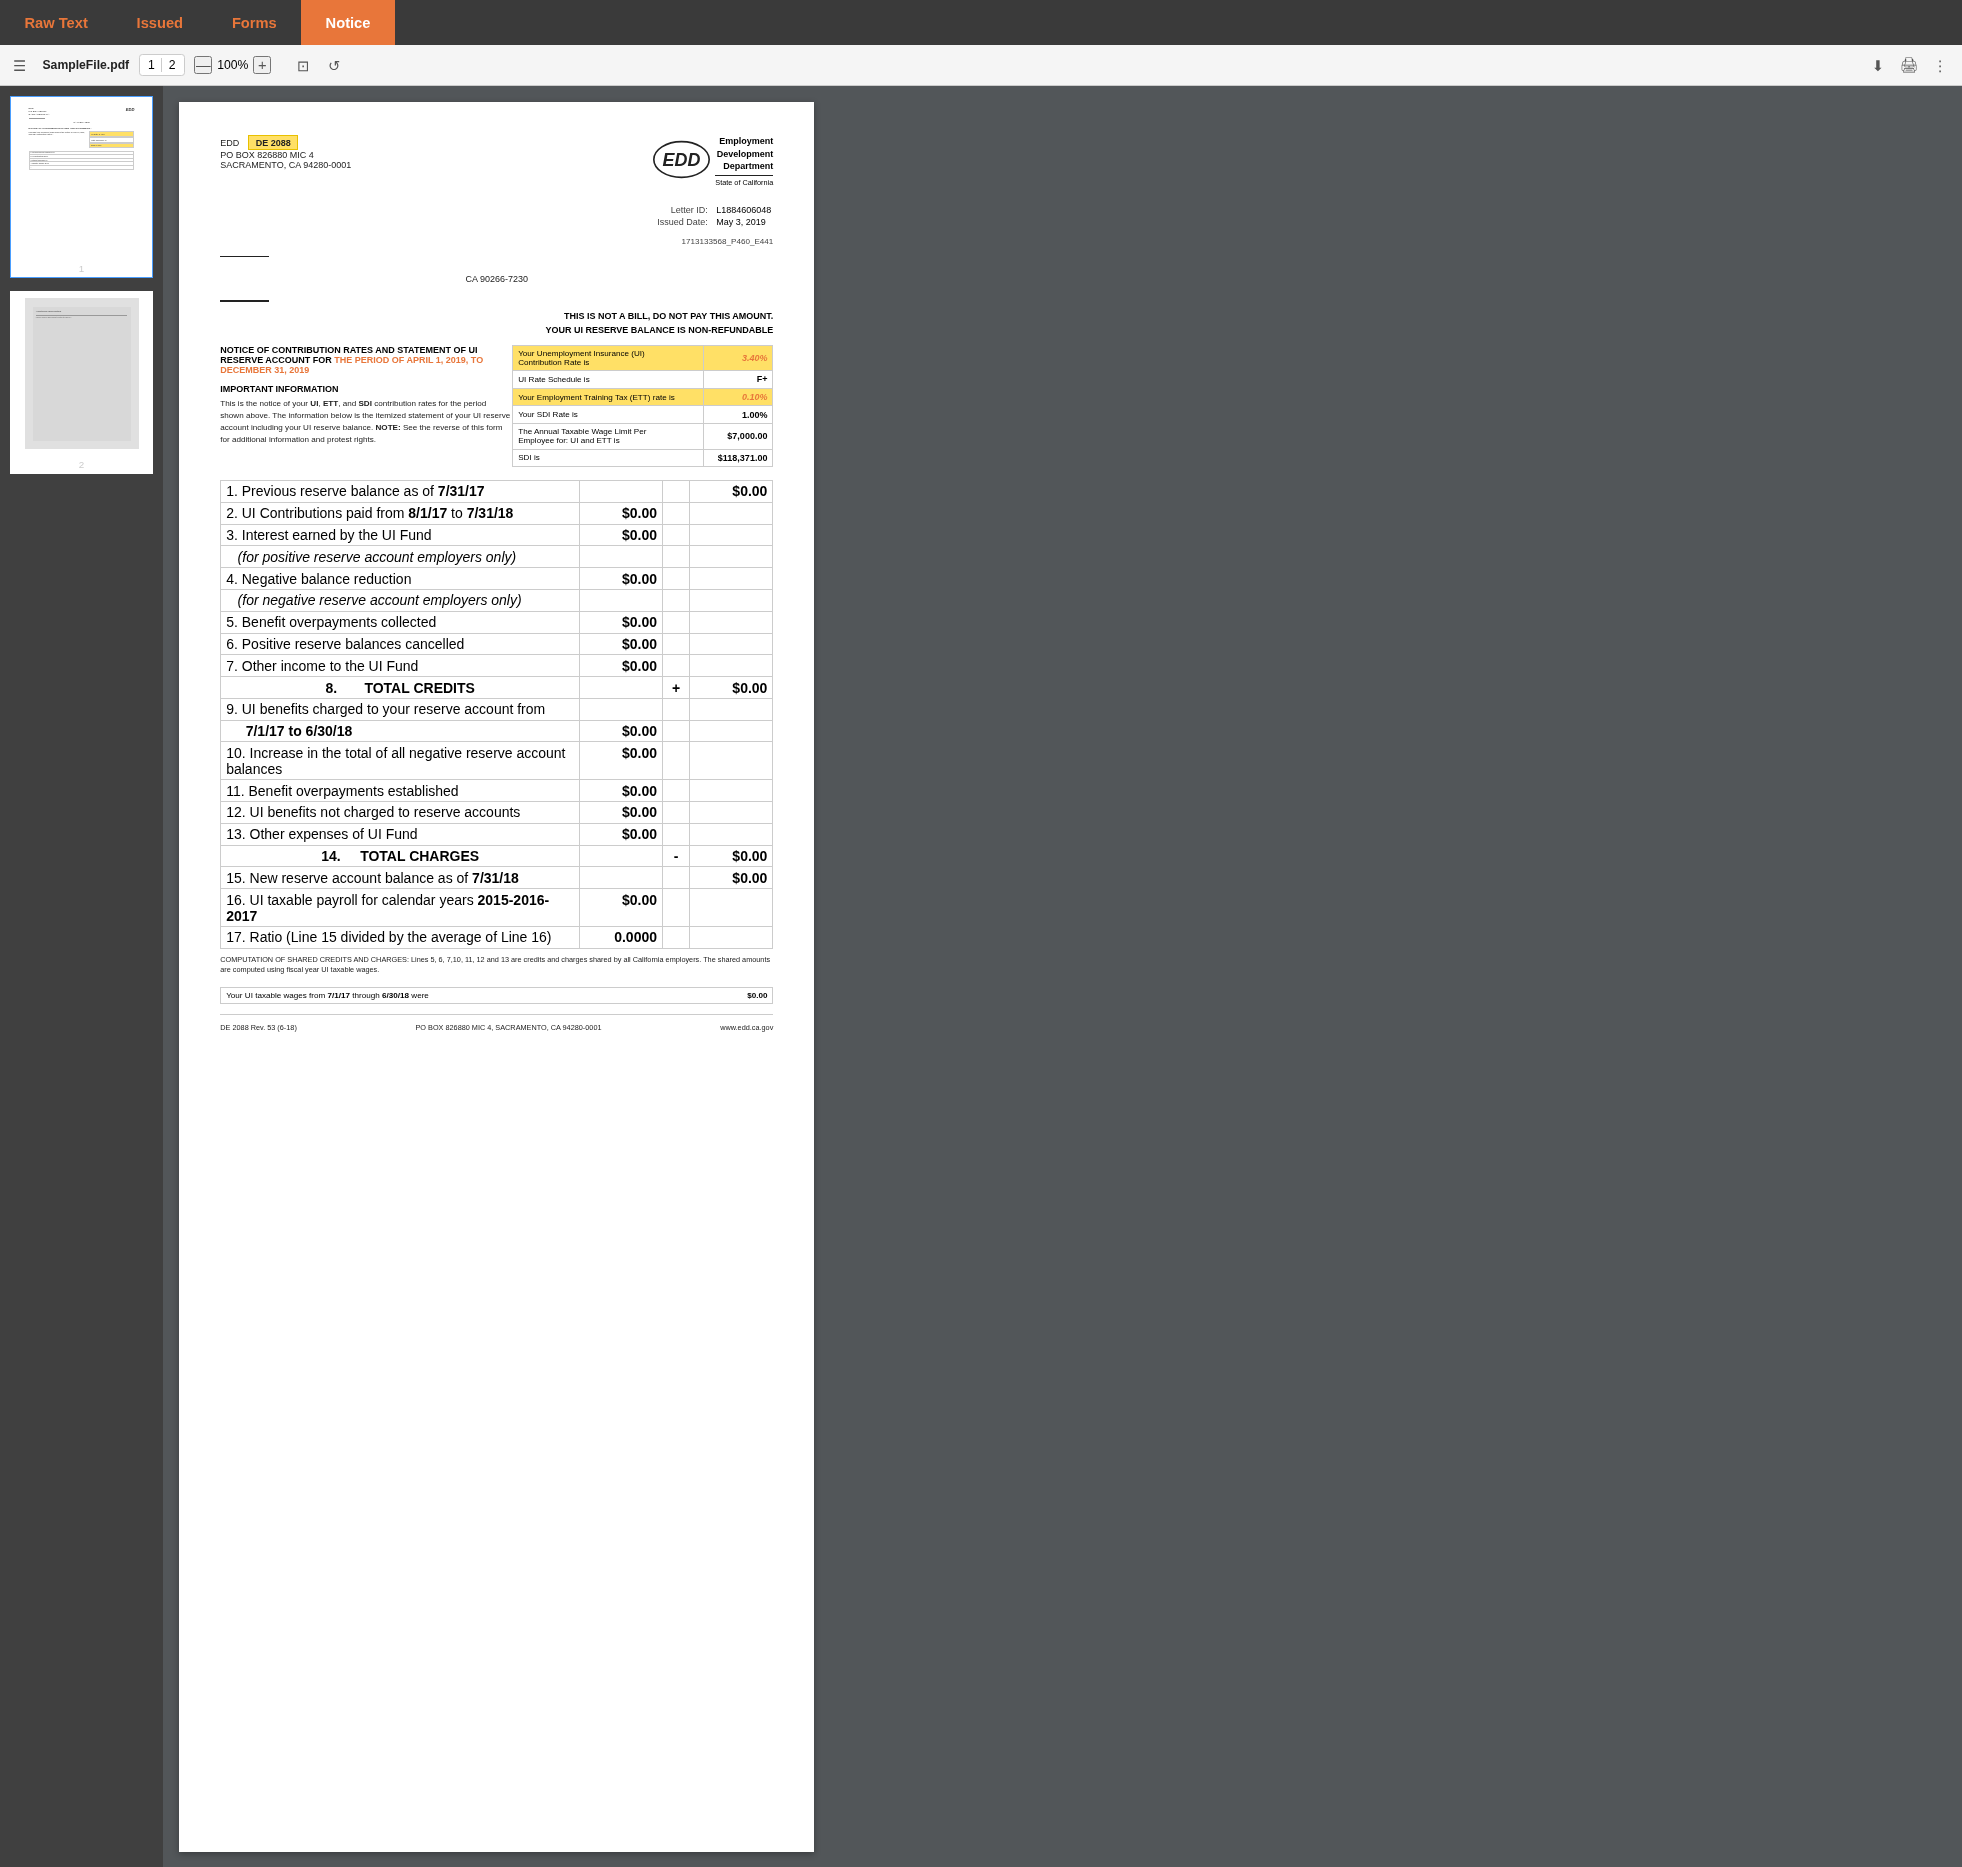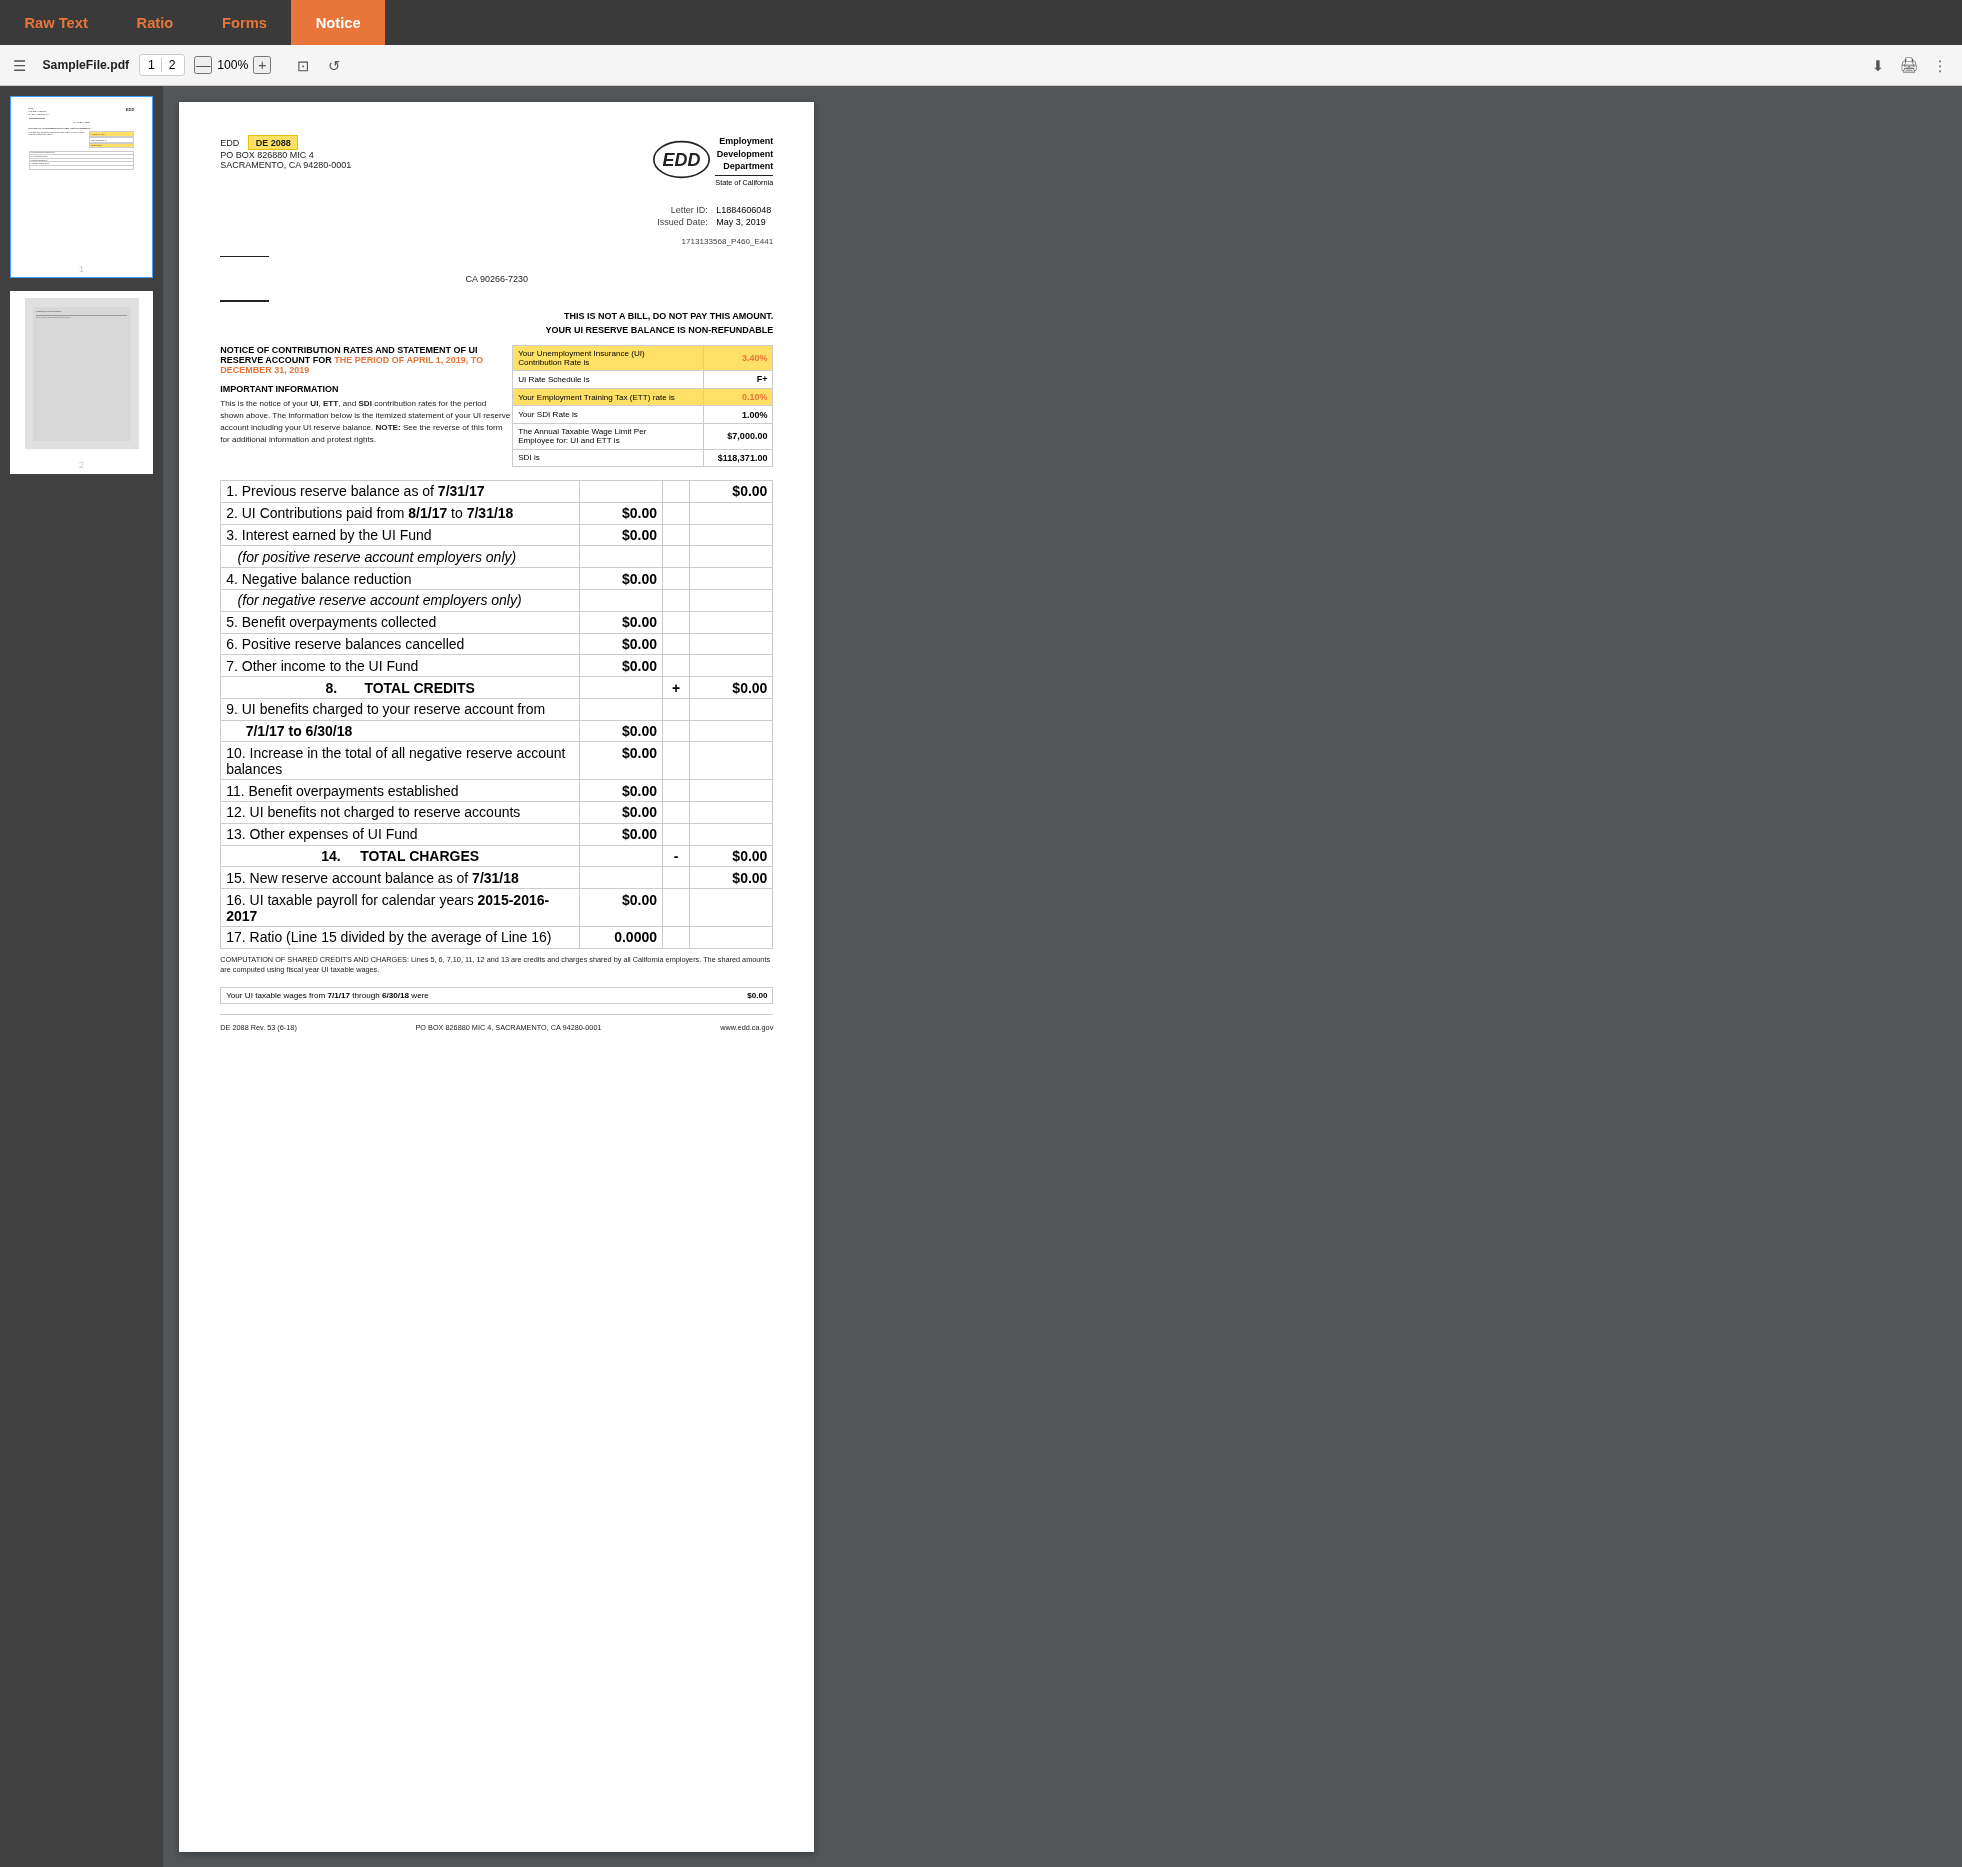--- a/index.html
+++ b/index.html
@@ -271,20 +271,21 @@
     }
     .rate-table .highlighted {
       background: #ffe066;
       padding-left: 36px;
     }
     .rate-table .rate-val {
       text-align: right;
       font-weight: bold;
       color: #e8763a;
       font-size: 9px;
+      font-style: italic;
     }
     .rate-table .rate-val-black {
       text-align: right;
       font-weight: bold;
       font-size: 9px;
     }
     .rate-table .amount-val {
       text-align: right;
       font-weight: bold;
       font-size: 9px;
@@ -347,21 +348,21 @@
       color: #555;
     }
 
     .spacer { flex: 1; }
   </style>
 </head>
 <body>
 
 <div class="tab-bar">
   <button class="tab">Raw Text</button>
-  <button class="tab">Ratio</button>
+  <button class="tab">Issued</button>
   <button class="tab">Forms</button>
   <button class="tab active">Notice</button>
 </div>
 
 <div class="toolbar">
   <span class="hamburger-icon">☰</span>
   <span class="toolbar-filename">SampleFile.pdf</span>
 
   <div class="page-nav">
     <span>1</span>

